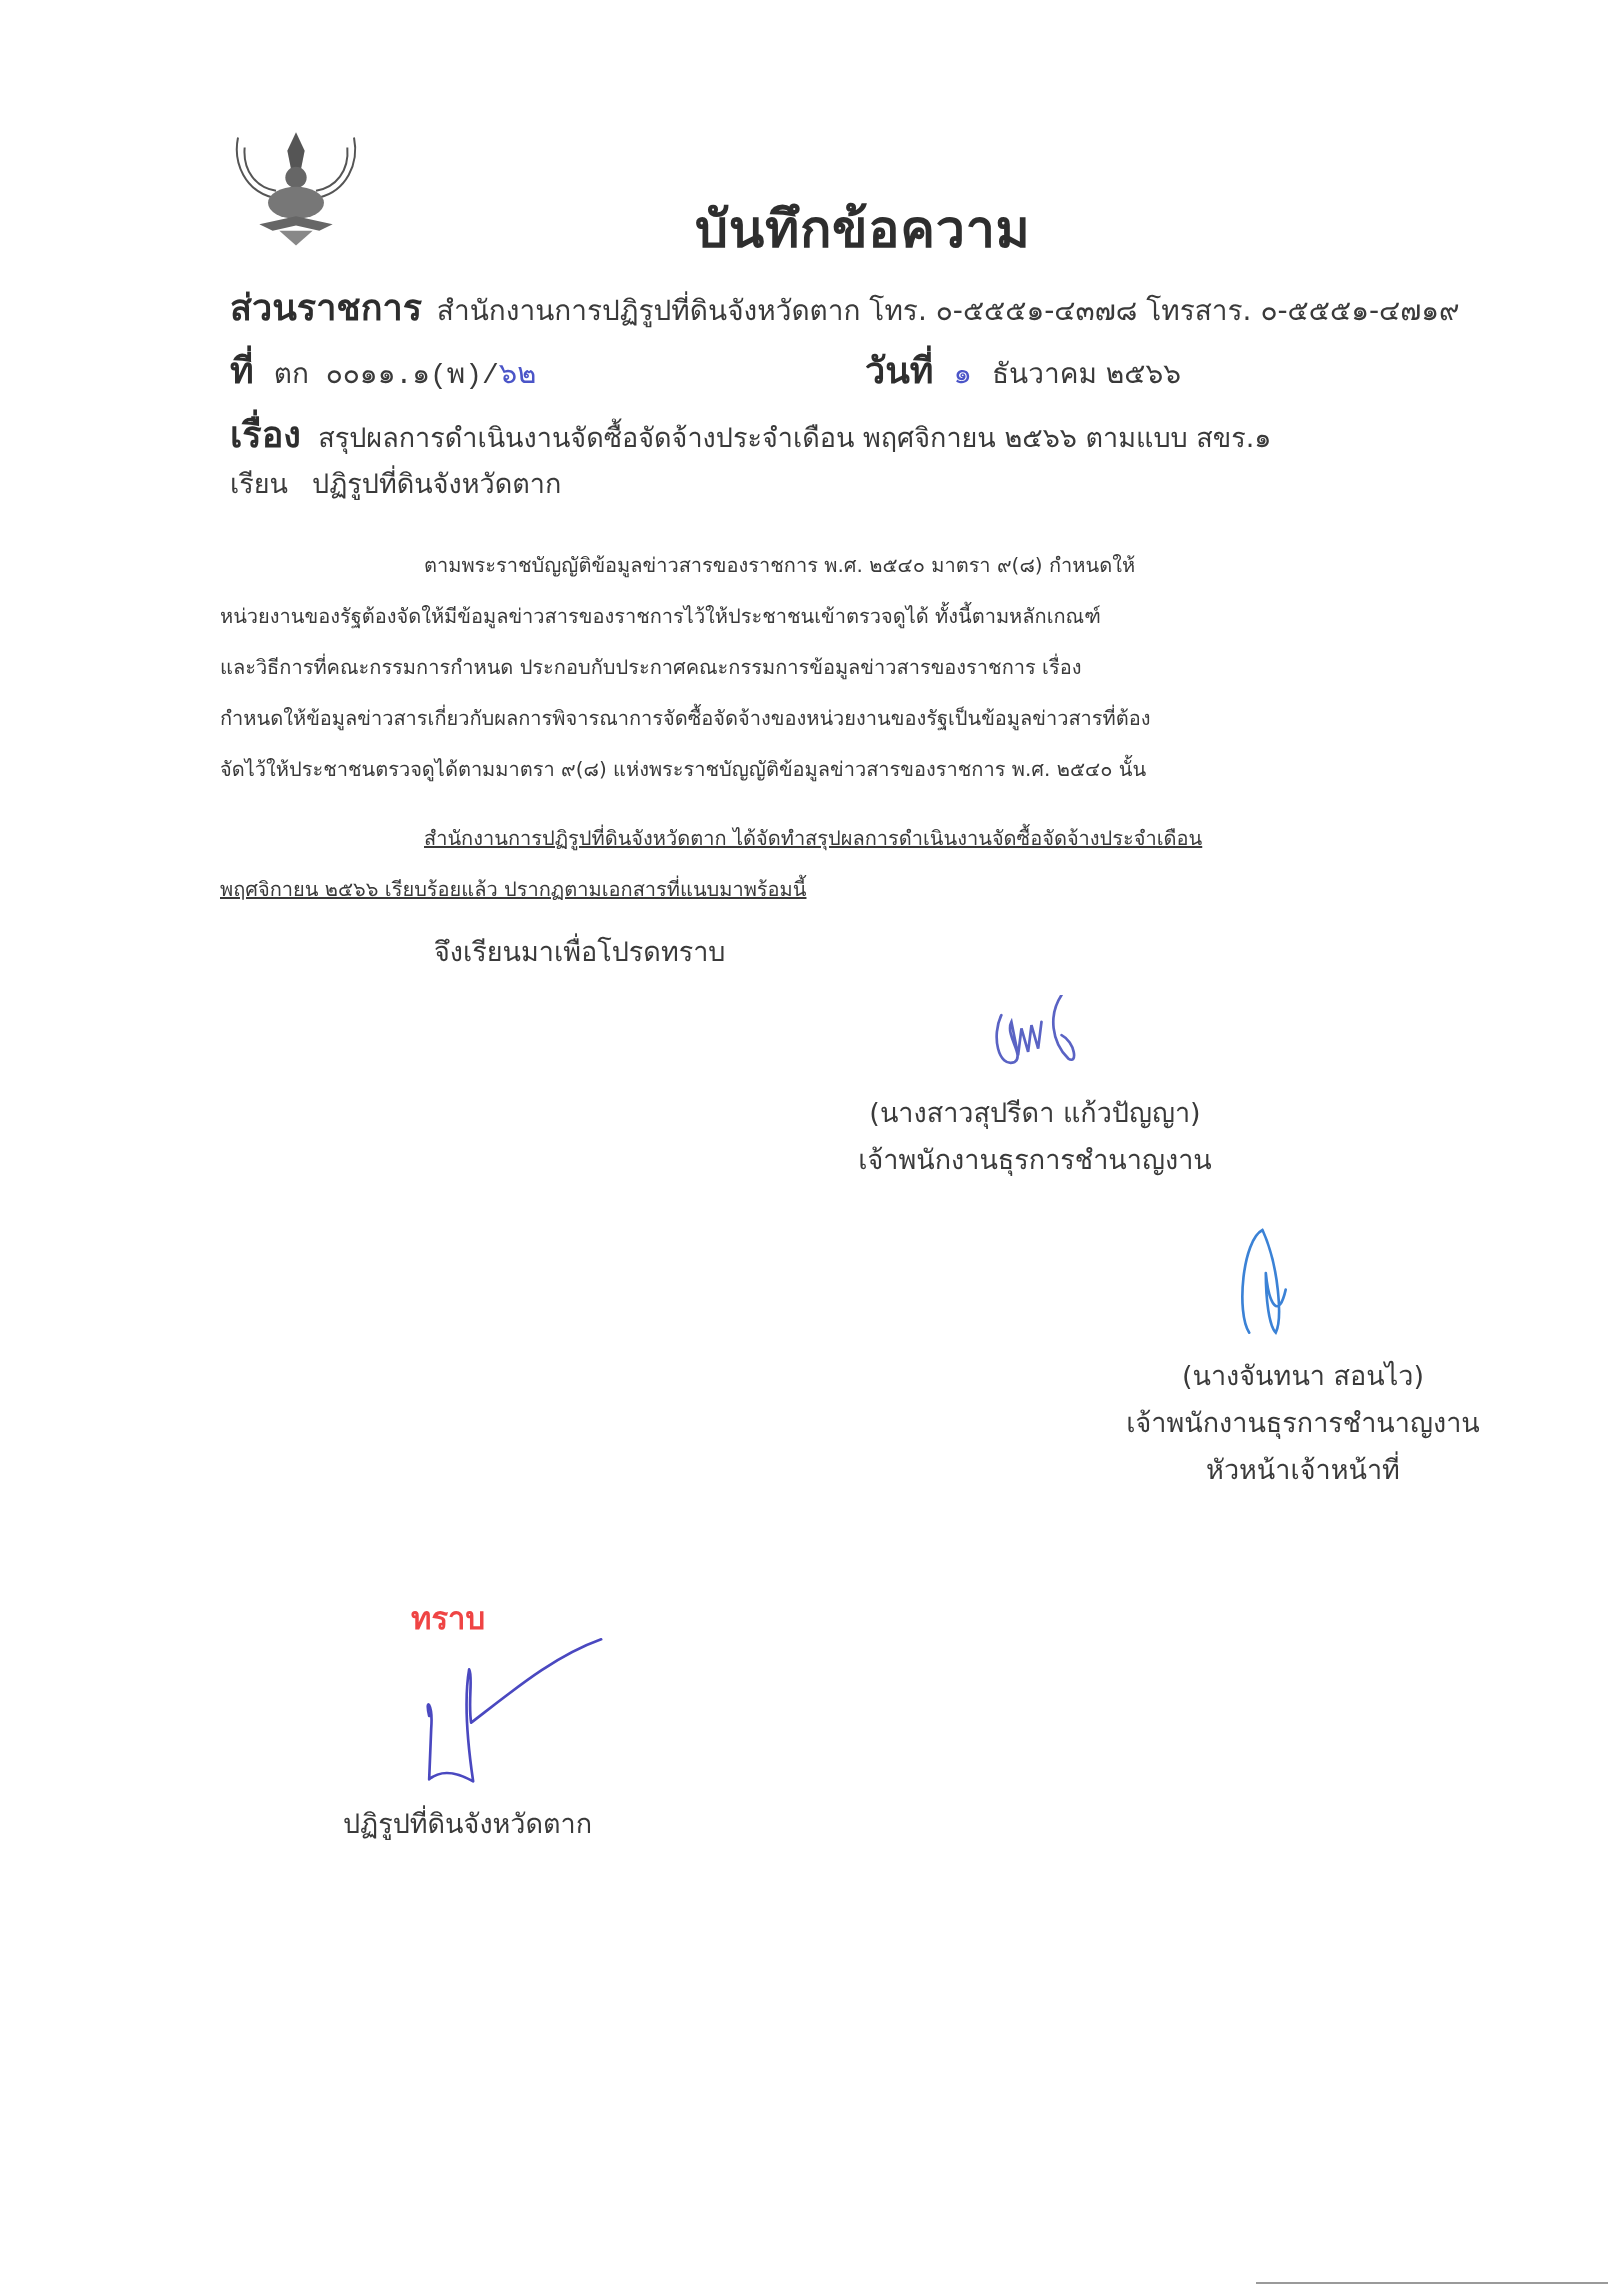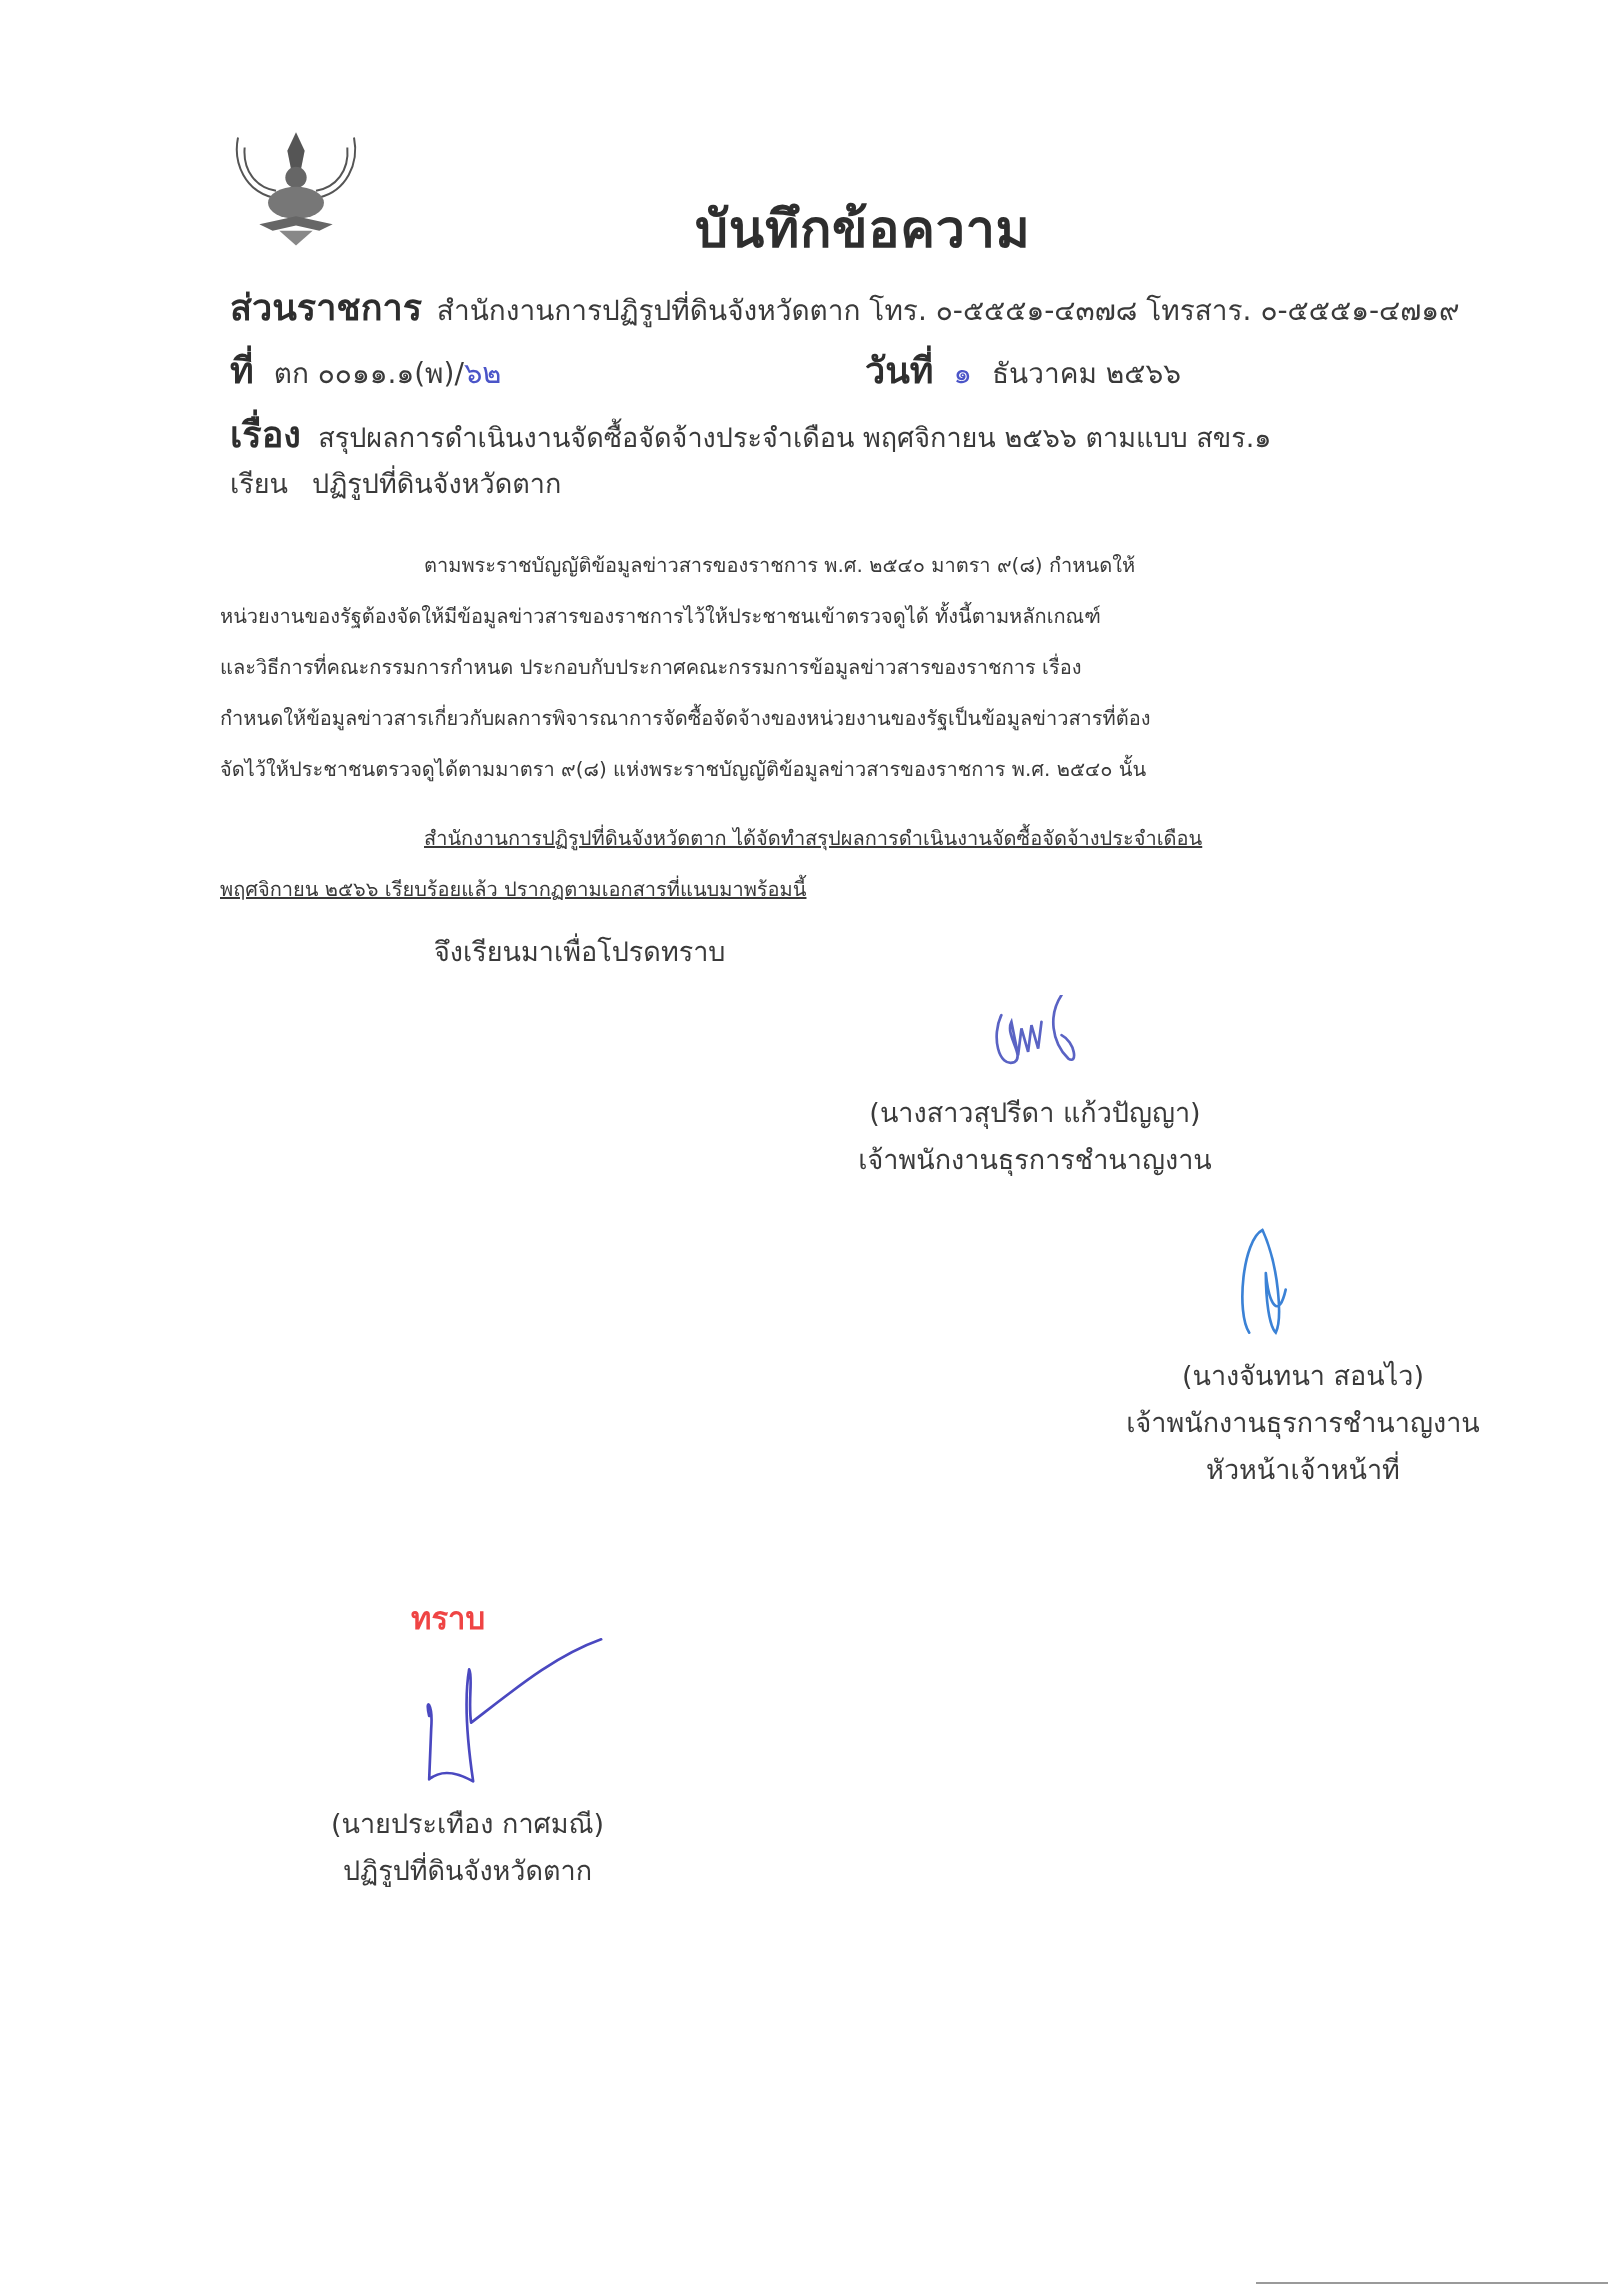--- a/index.html
+++ b/index.html
@@ -8,21 +8,21 @@
     font-family: "DejaVu Sans", "Liberation Sans", sans-serif;
     color: #3a3a3a;
   }
   .abs { position: absolute; white-space: nowrap; }
   .garuda { left: 226px; top: 124px; width: 140px; height: 127px; }
   .memo-title { left: 695px; top: 187px; font-size: 52px; font-weight: bold; color: #2e2e2e; letter-spacing: 0.7px; }
   .lbl { font-weight: bold; color: #2e2e2e; }
   .row-agency { left: 230px; top: 279px; font-size: 31px; }
   .row-agency .lbl { font-size: 36px; margin-right: 14.7px; }
   .row-agency .val { font-size: 28px; }
-  .row-ref { left: 230px; top: 342px; font-size: 31px; }
+  .row-ref { left: 230px; top: 342px; font-size: 31px; font-family: Liberation Mono, monospace; }
   .row-ref .lbl { font-size: 36px; margin-right: 20px; }
   .row-ref .val { font-size: 28px; }
   .hand { color: #4b55c8; font-size: 29px; }
   .row-date { left: 865px; top: 342px; }
   .row-date .lbl { font-size: 36px; margin-right: 20px; }
   .row-date .val { font-size: 28px; margin-left: 20px; }
   .row-subject { left: 230px; top: 406px; }
   .row-subject .lbl { font-size: 36px; margin-right: 17.4px; }
   .row-subject .val { font-size: 27px; }
   .row-to { left: 230px; top: 462px; font-size: 27px; }
@@ -120,18 +120,17 @@
   <div>หัวหน้าเจ้าหน้าที่</div>
 </div>
 
 <div class="abs ack">ทราบ</div>
 <div class="abs sig3-img">
   <svg width="187" height="160" viewBox="0 0 280 240">
     <path d="M12 120 C5 90 18 100 15 140 L12 215 C30 200 55 205 78 218 C68 150 65 90 72 50 C78 60 70 100 75 130 C140 80 200 30 270 5" fill="none" stroke="#4a48c0" stroke-width="4" stroke-linecap="round" stroke-linejoin="round"></path>
   </svg>
 </div>
 <div class="abs sig-block sig3">
-  <div>(นายประเทือง กาศมณี)</div>
   <div>ปฏิรูปที่ดินจังหวัดตาก</div>
 </div>
 
 <div class="abs scan-edge"></div>
 
 
 </body></html>

